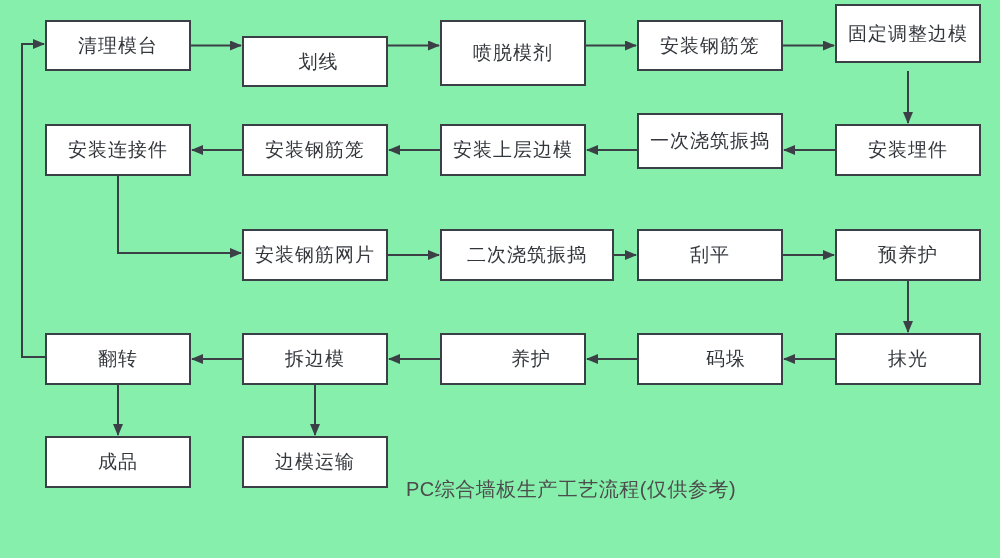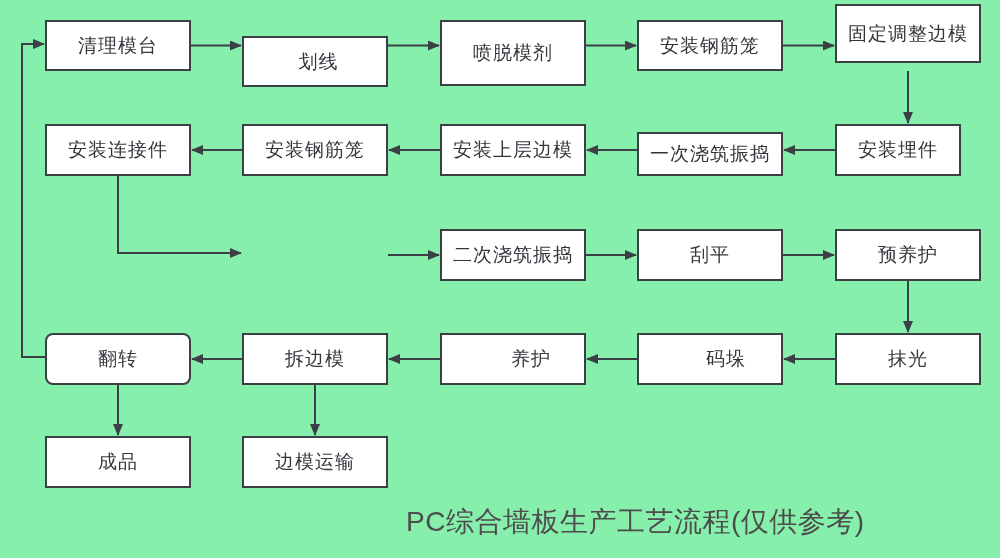--- a/index.html
+++ b/index.html
@@ -25,22 +25,22 @@
     align-items: center;
     justify-content: center;
     font-size: 19px;
     letter-spacing: 1px;
     color: #33373c;
     white-space: nowrap;
   }
   .diagram-title {
     position: absolute;
     left: 406px;
-    top: 503px;
-    font-size: 28px;
+    top: 476px;
+    font-size: 20px;
     letter-spacing: 0.5px;
     color: #4c4c4c;
   }
 </style>
 </head>
 <body>
 
 <div class="canvas">
 
   <svg class="edges" viewBox="0 0 1000 558" xmlns="http://www.w3.org/2000/svg">
@@ -73,34 +73,35 @@
       <path d="M45,357 L22,357 L22,44 L44,44" marker-end="url(#ah)"></path>
     </g>
   </svg>
 
   <div class="node" style="left:45px;  top:20px;  width:146px; height:51px;">清理模台</div>
   <div class="node" style="left:242px; top:36px;  width:146px; height:51px;padding-left:7px;">划线</div>
   <div class="node" style="left:440px; top:20px;  width:146px; height:66px;">喷脱模剂</div>
   <div class="node" style="left:637px; top:20px;  width:146px; height:51px;">安装钢筋笼</div>
   <div class="node" style="left:835px; top:4px;  width:146px; height:59px;">固定调整边模</div>
 
-  <div class="node" style="left:835px; top:124px; width:126px; height:52px;">安装埋件</div>
-  <div class="node" style="left:637px; top:132px; width:146px; height:44px;">一次浇筑振捣</div>
+  <div class="node" style="left:835px; top:124px; width:146px; height:52px;">安装埋件</div>
+  <div class="node" style="left:637px; top:113px; width:146px; height:56px;">一次浇筑振捣</div>
   <div class="node" style="left:440px; top:124px; width:146px; height:52px;">安装上层边模</div>
   <div class="node" style="left:242px; top:124px; width:146px; height:52px;">安装钢筋笼</div>
   <div class="node" style="left:45px;  top:124px; width:146px; height:52px;">安装连接件</div>
 
-  <div class="node" style="left:440px; top:229px; width:146px; height:52px;">二次浇筑振捣</div>
+  <div class="node" style="left:242px; top:229px; width:146px; height:52px;">安装钢筋网片</div>
+  <div class="node" style="left:440px; top:229px; width:174px; height:52px;">二次浇筑振捣</div>
   <div class="node" style="left:637px; top:229px; width:146px; height:52px;">刮平</div>
   <div class="node" style="left:835px; top:229px; width:146px; height:52px;">预养护</div>
 
   <div class="node" style="left:835px; top:333px; width:146px; height:52px;">抹光</div>
   <div class="node" style="left:637px; top:333px; width:146px; height:52px;padding-left:32px;">码垛</div>
   <div class="node" style="left:440px; top:333px; width:146px; height:52px;padding-left:36px;">养护</div>
   <div class="node" style="left:242px; top:333px; width:146px; height:52px;">拆边模</div>
-  <div class="node" style="left:45px;  top:333px; width:146px; height:52px;border-radius:8px;">翻转</div>
+  <div class="node" style="left:45px;  top:333px; width:146px; height:52px;">翻转</div>
 
   <div class="node" style="left:45px;  top:436px; width:146px; height:52px;">成品</div>
   <div class="node" style="left:242px; top:436px; width:146px; height:52px;">边模运输</div>
 
   <div class="diagram-title">PC综合墙板生产工艺流程(仅供参考)</div>
 
 </div>
 
 </body></html>

